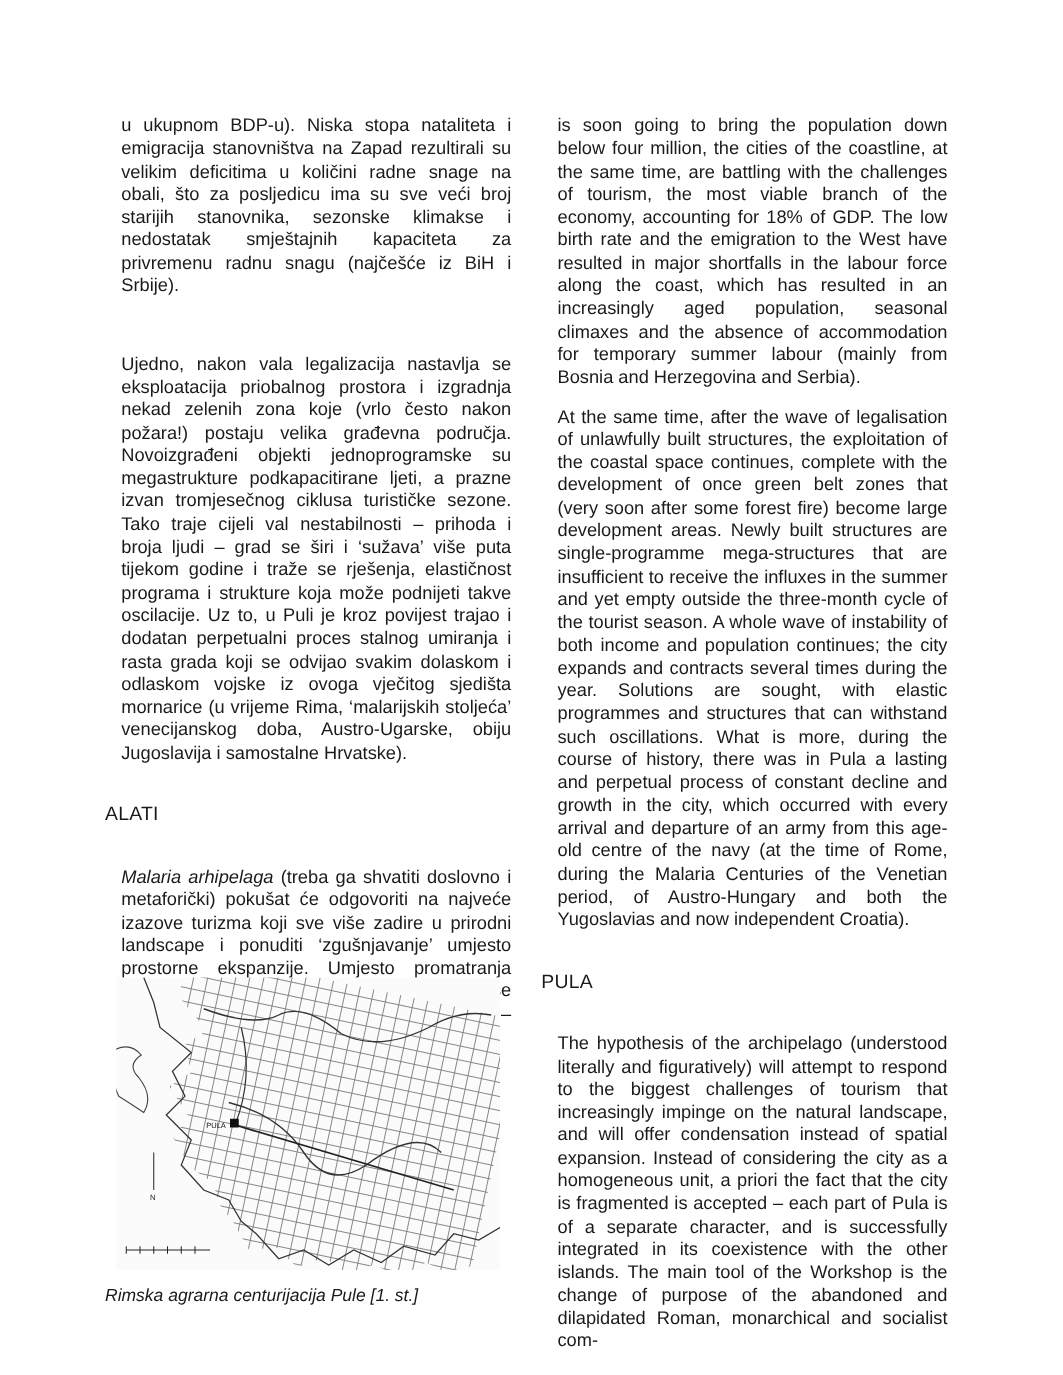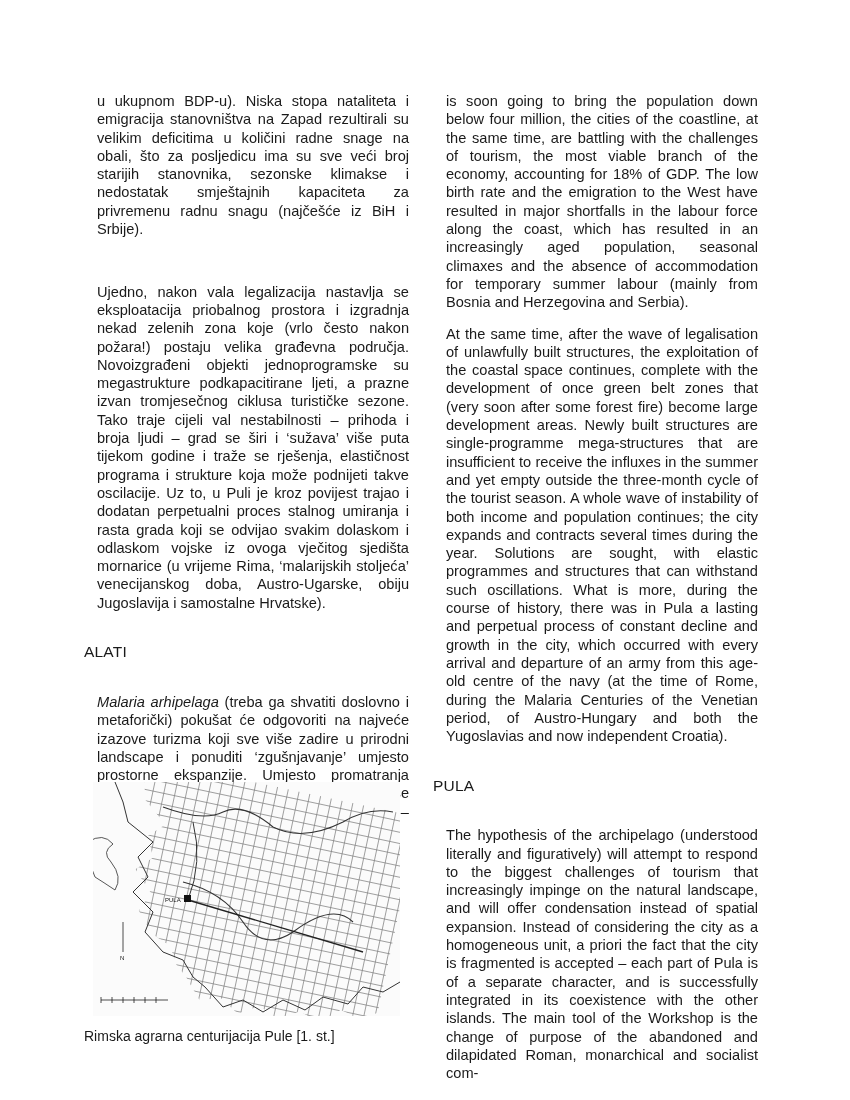--- a/index.html
+++ b/index.html
@@ -6,21 +6,21 @@
   body { width:850px; height:1100px; position:relative; overflow:hidden;
          font-family:"Liberation Sans", sans-serif; color:#1a1a1a; }
   .col { position:absolute; top:79px; width:338px; font-size:14.6px; line-height:18.3px; }
   .col-left { left:84px; }
   .col-right { left:433px; }
   .para { margin:13px; text-align:justify; hyphens:manual; }
   .gap { height:18.3px; }
   .heading { font-weight:normal; font-size:15.5px; margin:0; letter-spacing:0.2px; }
   .fig { position:absolute; left:93px; top:782px; width:307px; height:234px; background:#fbfbfb; }
   .fig svg { width:100%; height:100%; display:block; }
-  .caption { position:absolute; left:84px; top:1028px; font-size:14px; }
+  .caption { position:absolute; left:84px; top:1028px; font-style:italic; font-size:14px; }
 </style>
 </head>
 <body>
 
 <div class="col col-left">
   <p class="para">u ukupnom BDP-u). Niska stopa nataliteta i emigracija stanovništva na Zapad rezultirali su velikim deficitima u količini radne snage na obali, što za posljedicu ima su sve veći broj starijih stanovnika, sezonske klimakse i nedostatak smještajnih kapaciteta za privremenu radnu snagu (najčešće iz BiH i Srbije).</p>
   <div class="gap"></div>
   <p class="para">Ujedno, nakon vala legalizacija nastavlja se eksploatacija priobalnog prostora i izgradnja nekad zelenih zona koje (vrlo često nakon požara!) postaju velika građevna područja. Novoizgrađeni objekti jednoprogramske su megastrukture podkapacitirane ljeti, a prazne izvan tromjesečnog ciklusa turističke sezone. Tako traje cijeli val nestabilnosti – prihoda i broja ljudi – grad se širi i ‘sužava’ više puta tijekom godine i traže se rješenja, elastičnost programa i strukture koja može podnijeti takve oscilacije. Uz to, u Puli je kroz povijest trajao i dodatan perpetualni proces stalnog umiranja i rasta grada koji se odvijao svakim dolaskom i odlaskom vojske iz ovoga vječitog sjedišta mornarice (u vrijeme Rima, ‘malarijskih stoljeća’ venecijanskog doba, Austro-Ugarske, obiju Jugoslavija i samostalne Hrvatske).</p>
   <div class="gap"></div>
   <p class="heading">ALATI</p>

